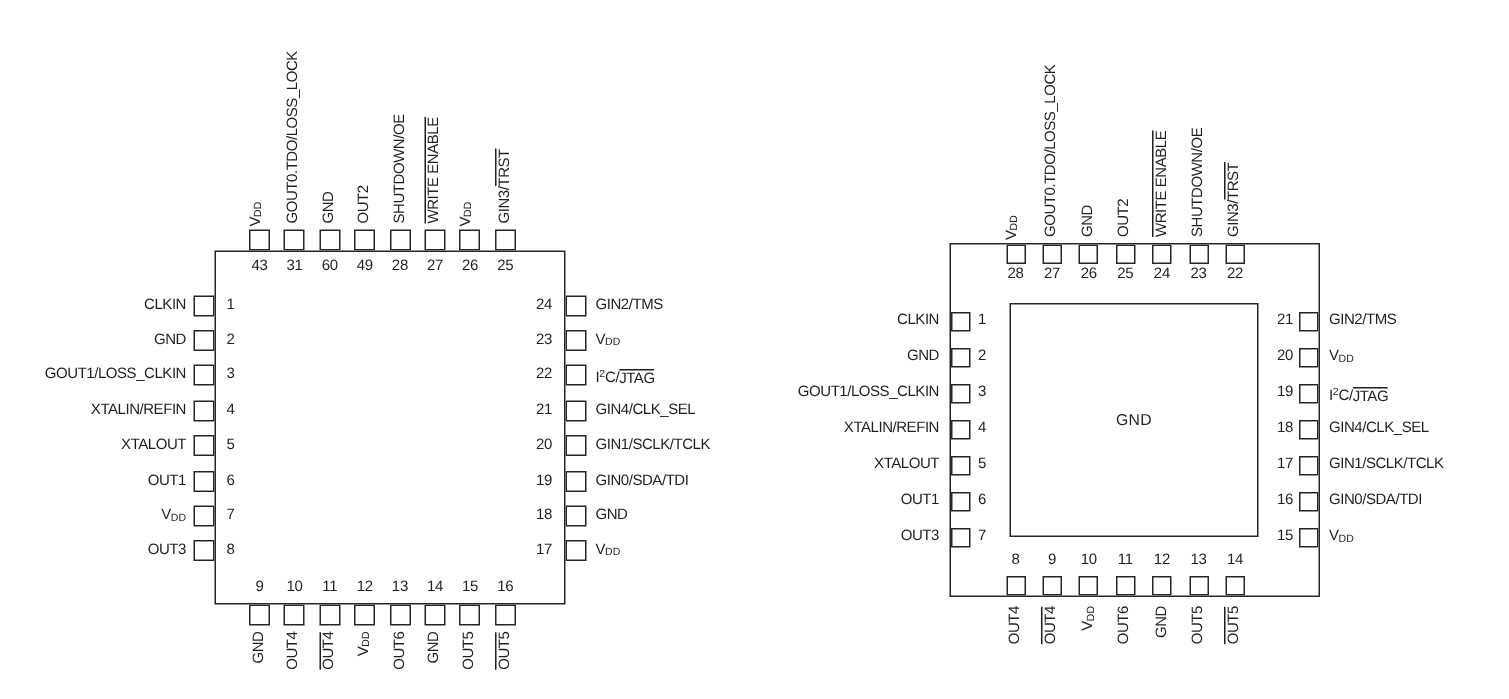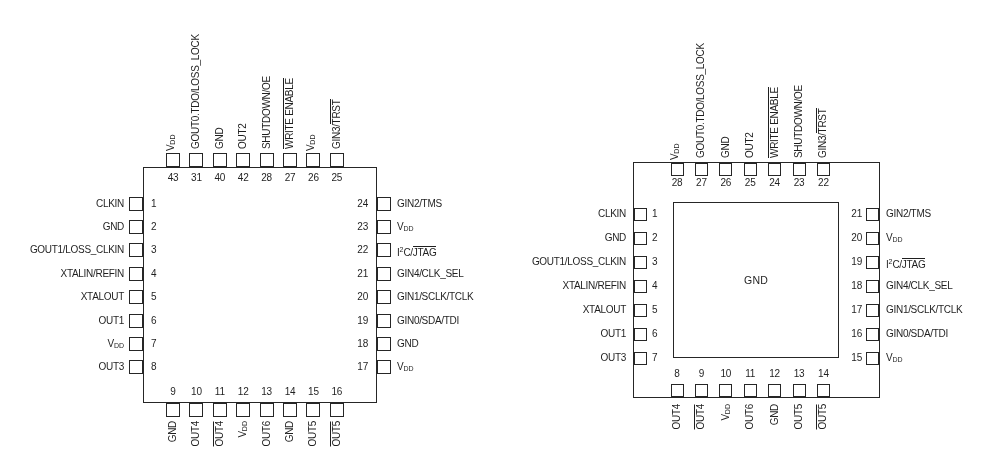--- a/index.html
+++ b/index.html
@@ -32,24 +32,24 @@
 <div class="canvas">
     <div class="chip">
       <div class="body-rect" style="left: 143px; top: 167px; width: 234px; height: 236px;"></div>
       <div class="pin-sq" style="left: 166px; top: 153px; width: 14px; height: 14px;"></div>
       <div class="pnum num-c" style="left: 173px; top: 172px;">43</div>
       <div class="plab vlab-top" style="left: 179px; top: 137px;"><span>V</span><span class="sub">DD</span></div>
       <div class="pin-sq" style="left: 189.4px; top: 153px; width: 14px; height: 14px;"></div>
       <div class="pnum num-c" style="left: 196.4px; top: 172px;">31</div>
       <div class="plab vlab-top" style="left: 202.4px; top: 137px;"><span>GOUT0.TDO/LOSS_LOCK</span></div>
       <div class="pin-sq" style="left: 212.8px; top: 153px; width: 14px; height: 14px;"></div>
-      <div class="pnum num-c" style="left: 219.8px; top: 172px;">40</div>
+      <div class="pnum num-c" style="left: 219.8px; top: 172px;">60</div>
       <div class="plab vlab-top" style="left: 225.8px; top: 137px;"><span>GND</span></div>
       <div class="pin-sq" style="left: 236.2px; top: 153px; width: 14px; height: 14px;"></div>
-      <div class="pnum num-c" style="left: 243.2px; top: 172px;">42</div>
+      <div class="pnum num-c" style="left: 243.2px; top: 172px;">49</div>
       <div class="plab vlab-top" style="left: 249.2px; top: 137px;"><span>OUT2</span></div>
       <div class="pin-sq" style="left: 259.6px; top: 153px; width: 14px; height: 14px;"></div>
       <div class="pnum num-c" style="left: 266.6px; top: 172px;">28</div>
       <div class="plab vlab-top" style="left: 272.6px; top: 137px;"><span>SHUTDOWN/OE</span></div>
       <div class="pin-sq" style="left: 283px; top: 153px; width: 14px; height: 14px;"></div>
       <div class="pnum num-c" style="left: 290px; top: 172px;">27</div>
       <div class="plab vlab-top" style="left: 296px; top: 137px;"><span class="ov">WRITE ENABLE</span></div>
       <div class="pin-sq" style="left: 306.4px; top: 153px; width: 14px; height: 14px;"></div>
       <div class="pnum num-c" style="left: 313.4px; top: 172px;">26</div>
       <div class="plab vlab-top" style="left: 319.4px; top: 137px;"><span>V</span><span class="sub">DD</span></div>

